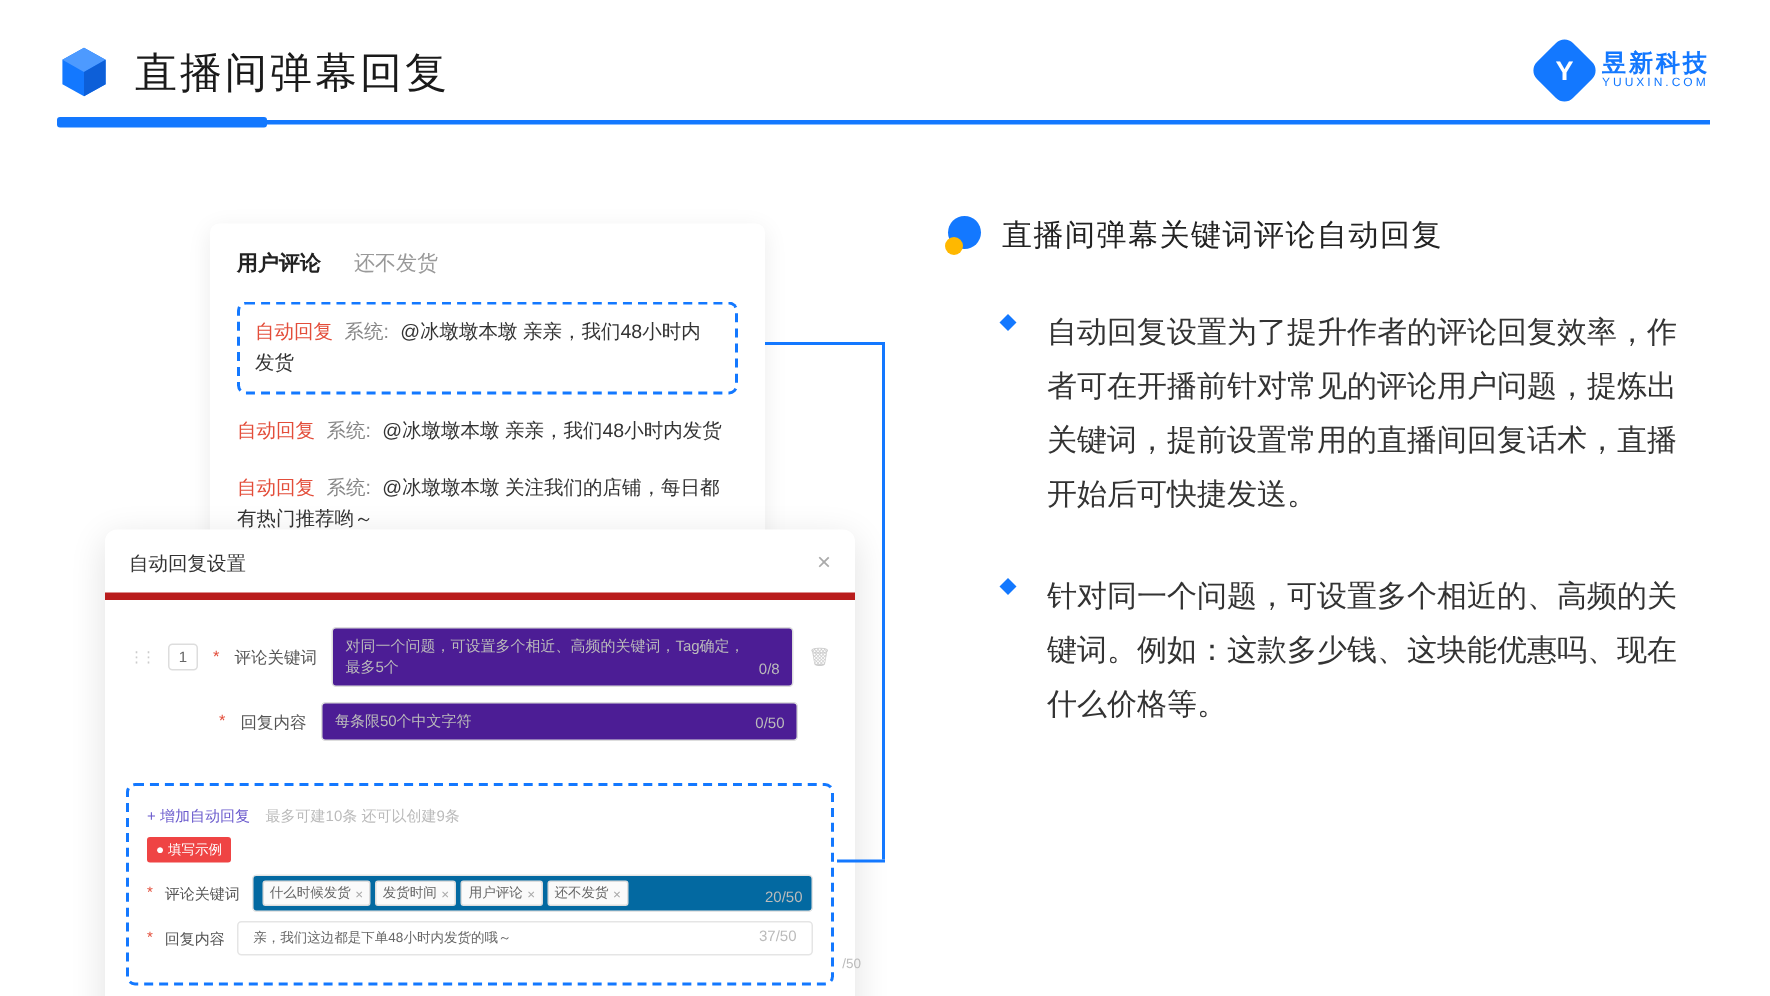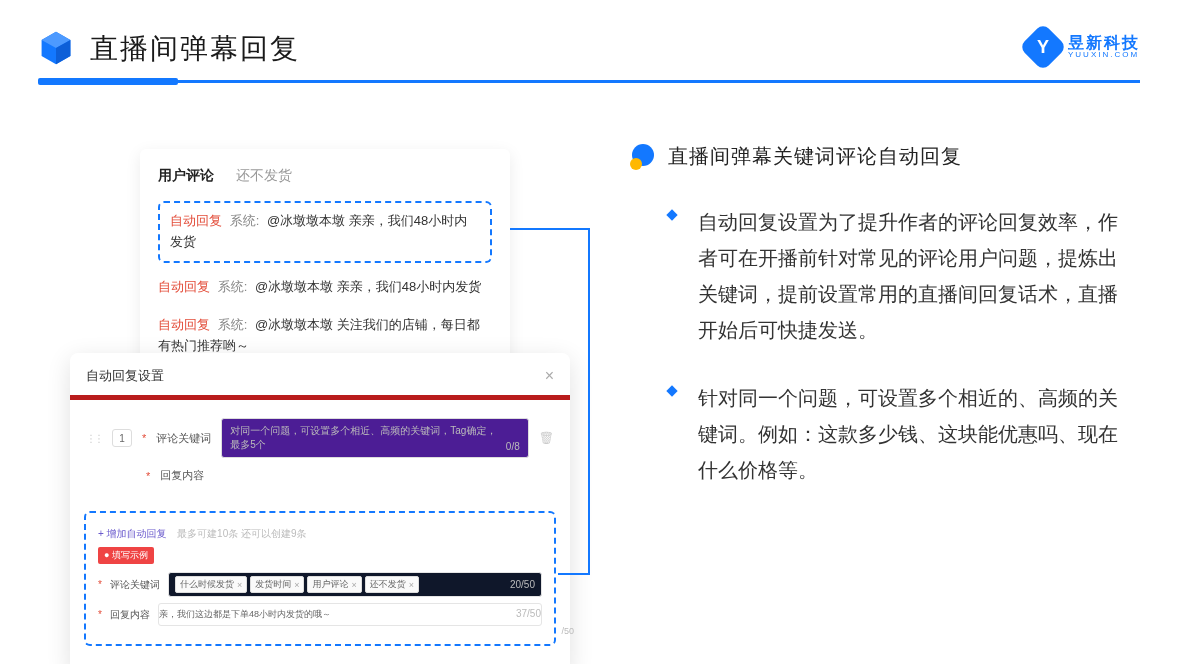--- a/index.html
+++ b/index.html
@@ -47,22 +47,22 @@
 .counter { color: #bbb; font-size: 10px; }
 .trash { color: #ccc; font-size: 12px; }
 
 .example-block { margin: 8px 14px 0; border: 2px dashed #1378ff; border-radius: 6px; padding: 10px 12px 12px; position: relative; }
 .add-link { color: #6a5acd; font-size: 10px; }
 .hint-text { color: #bbb; font-size: 10px; margin-left: 6px; }
 .badge-example { display: inline-block; background: #ef4444; color: #fff; font-size: 9px; padding: 2px 6px; border-radius: 2px; margin: 6px 0 8px; }
 .tag-chip { display: inline-flex; align-items: center; border: 1px solid #ddd; border-radius: 2px; padding: 1px 4px; font-size: 9px; color: #666; margin-right: 3px; background: #fafafa; }
 .tag-chip .x { margin-left: 3px; color: #aaa; }
 .example-row { display: flex; align-items: center; gap: 8px; margin-bottom: 6px; font-size: 10px; }
-.example-row .tags-box { flex: 1; border: 1px solid #e5e5e5; border-radius: 3px; padding: 3px 6px; display: flex; align-items: center; flex-wrap: wrap; min-height: 22px; background: #0f172a; }
-.example-row .text-box { flex: 1; border: 1px solid #e5e5e5; border-radius: 3px; padding: 4px 0; color: #666; font-size: 9px; display: flex; justify-content: space-between; background: #fff; text-align: center; }
+.example-row .tags-box { flex: 1; border: 1px solid #e5e5e5; border-radius: 3px; padding: 3px 6px; display: flex; align-items: flex-end; flex-wrap: wrap; min-height: 22px; background: #0369a1; }
+.example-row .text-box { flex: 1; border: 1px solid #e5e5e5; border-radius: 3px; padding: 4px 10px; color: #666; font-size: 9px; display: flex; justify-content: space-between; background: #fff; text-align: center; }
 .connector2 { position: absolute; background: #1378ff; z-index: 3; }
 
 .right-col { flex: 1; padding-top: 10px; }
 .section-head { display: flex; align-items: flex-end; gap: 12px; margin-bottom: 34px; }
 .bubble-icon { width: 26px; height: 26px; position: relative; }
 .bubble-icon .b1 { position: absolute; width: 22px; height: 22px; background: #1378ff; border-radius: 50%; top: 0; left: 2px; }
 .bubble-icon .b2 { position: absolute; width: 12px; height: 12px; background: #ffb800; border-radius: 50%; bottom: 0; left: 0; }
 .section-title { font-size: 20px; color: #222; letter-spacing: 1px; }
 
 .bullet { display: flex; gap: 10px; margin-bottom: 32px; padding-left: 38px; }
@@ -131,20 +131,24 @@
             <span>对同一个问题，可设置多个相近、高频的关键词，Tag确定，最多5个</span>
             <span class="counter">0/8</span>
           </div>
           <span class="trash">🗑</span>
         </div>
         <div class="form-row">
           <span style="width:20px"></span>
             <span style="width:20px"></span>
           <span class="req-star">*</span>
           <span class="label">回复内容</span>
+          <div class="input-box">
+            <span>每条限50个中文字符</span>
+            <span class="counter">0/50</span>
+          </div>
           <span style="width:12px"></span>
         </div>
       </div>
 
       <div class="example-block">
         <div>
           <span class="add-link">+ 增加自动回复</span>
           <span class="hint-text">最多可建10条 还可以创建9条</span>
         </div>
         <div class="badge-example">● 填写示例</div>

